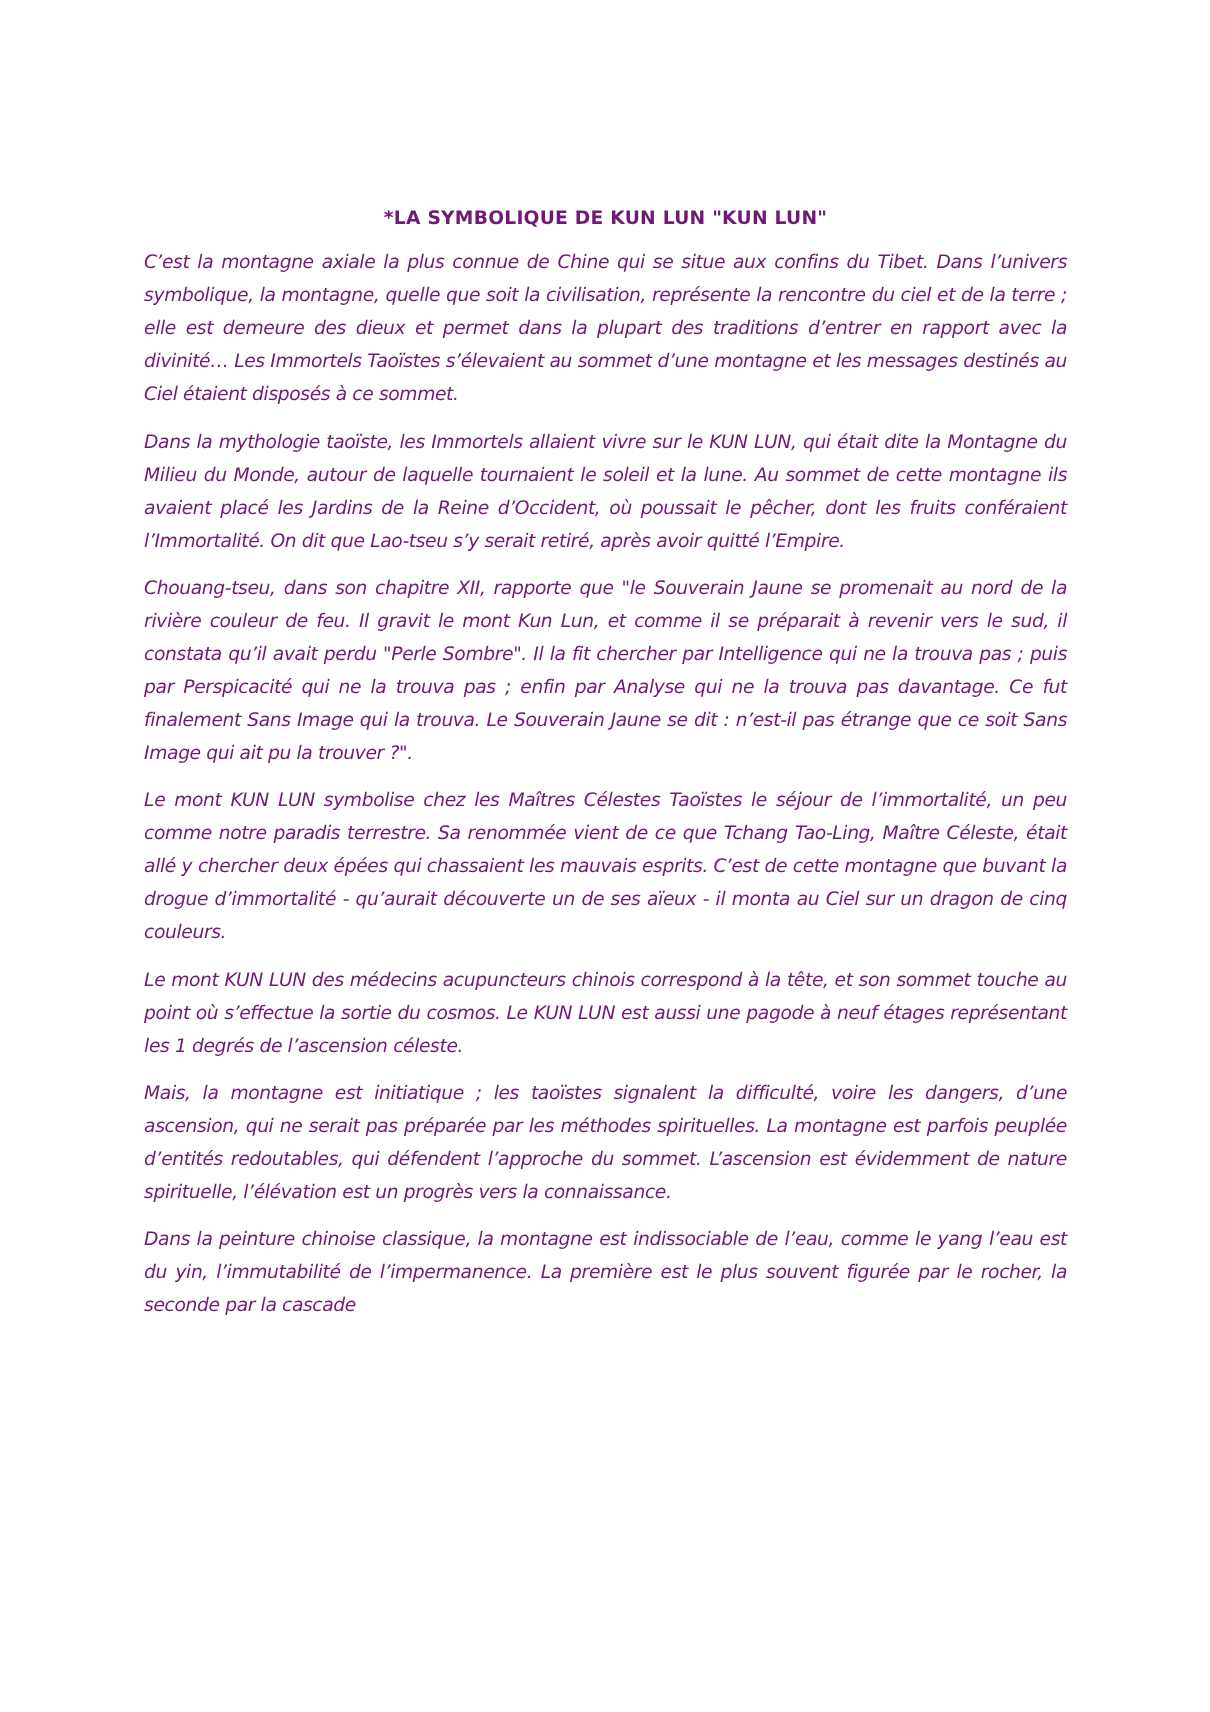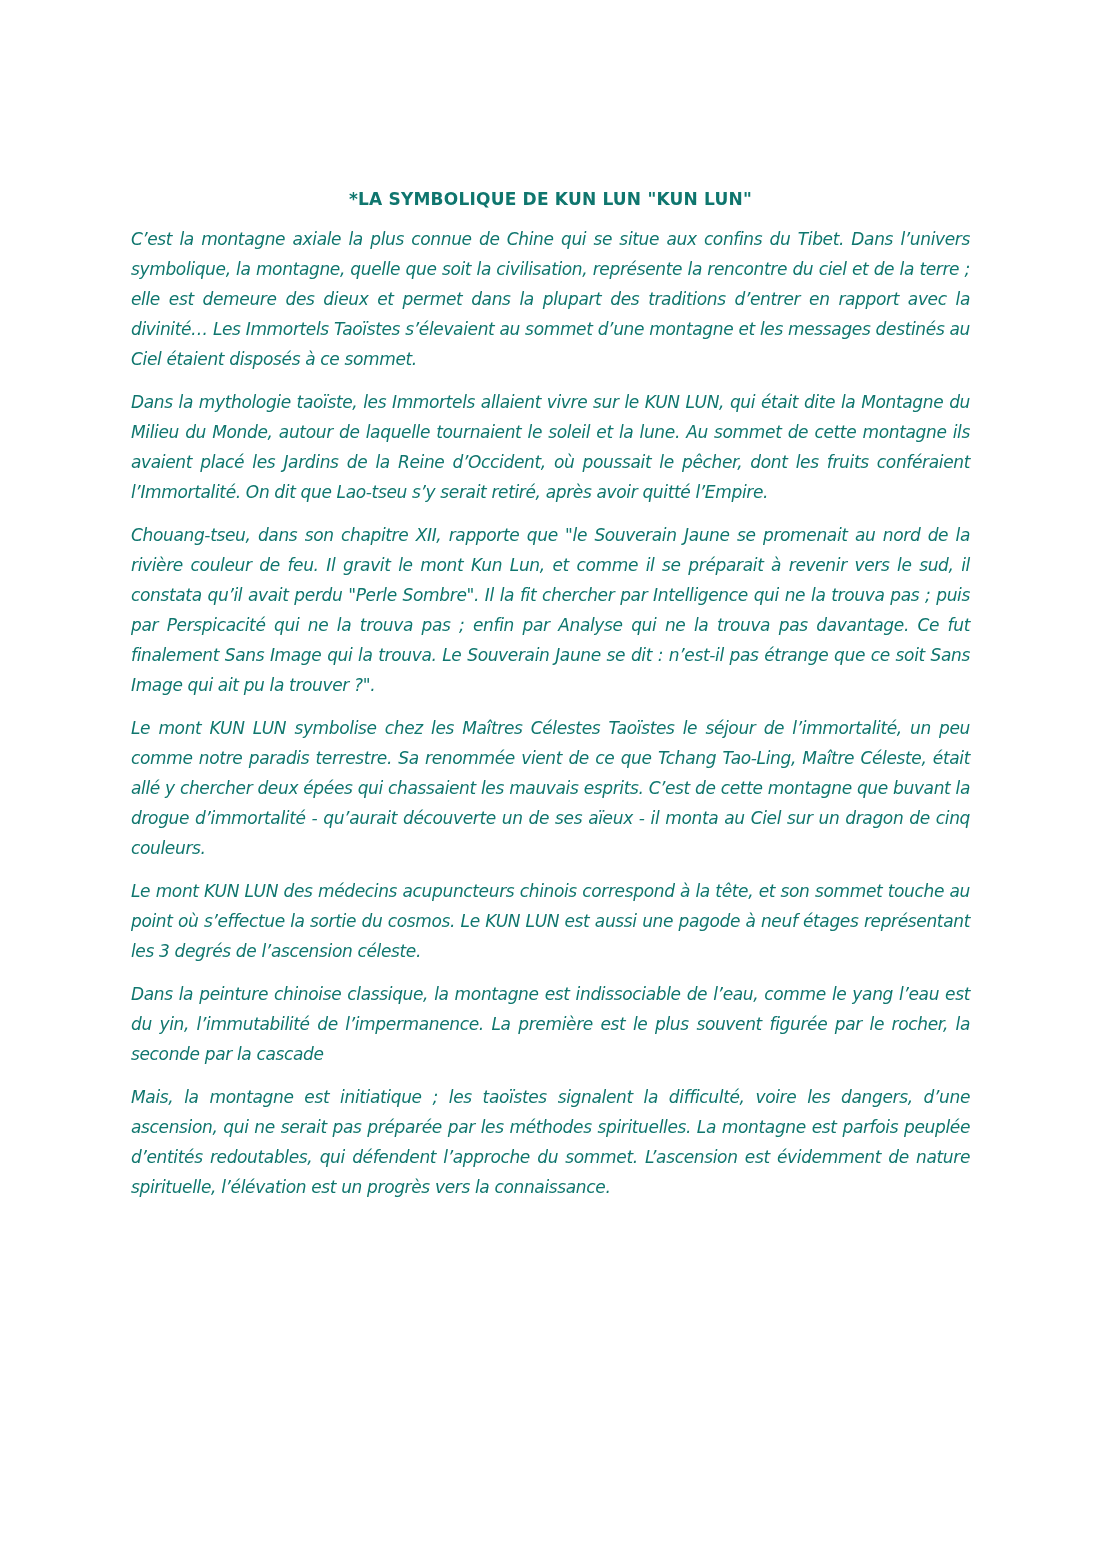--- a/index.html
+++ b/index.html
@@ -2,21 +2,21 @@
 <html><head>
   <meta charset="utf-8">
   <style>
     html, body { margin: 0; padding: 0; background: #ffffff; }
     body { width: 1100px; height: 1556px; position: relative; overflow: hidden; }
     .page {
       position: absolute;
       left: 131px;
       top: 188px;
       width: 839px;
-      color: #0f766e;
+      color: #701a75;
       font-family: "DejaVu Sans", sans-serif;
     }
     .title {
       text-align: center;
       font-weight: bold;
       font-size: 17px;
       line-height: 22px;
       margin: 0 0 14px 0;
       letter-spacing: 0.2px;
     }
@@ -32,16 +32,16 @@
   </style>
 </head>
 <body>
 
 <div class="page">
   <div class="title">*LA SYMBOLIQUE DE KUN LUN "KUN LUN"</div>
   <p class="para">C’est la montagne axiale la plus connue de Chine qui se situe aux confins du Tibet. Dans l’univers symbolique, la montagne, quelle que soit la civilisation, représente la rencontre du ciel et de la terre ; elle est demeure des dieux et permet dans la plupart des traditions d’entrer en rapport avec la divinité… Les Immortels Taoïstes s’élevaient au sommet d’une montagne et les messages destinés au Ciel étaient disposés à ce sommet.</p>
   <p class="para">Dans la mythologie taoïste, les Immortels allaient vivre sur le KUN LUN, qui était dite la Montagne du Milieu du Monde, autour de laquelle tournaient le soleil et la lune. Au sommet de cette montagne ils avaient placé les Jardins de la Reine d’Occident, où poussait le pêcher, dont les fruits conféraient l’Immortalité. On dit que Lao-tseu s’y serait retiré, après avoir quitté l’Empire.</p>
   <p class="para">Chouang-tseu, dans son chapitre XII, rapporte que "le Souverain Jaune se promenait au nord de la rivière couleur de feu. Il gravit le mont Kun Lun, et comme il se préparait à revenir vers le sud, il constata qu’il avait perdu "Perle Sombre". Il la fit chercher par Intelligence qui ne la trouva pas ; puis par Perspicacité qui ne la trouva pas ; enfin par Analyse qui ne la trouva pas davantage. Ce fut finalement Sans Image qui la trouva. Le Souverain Jaune se dit : n’est-il pas étrange que ce soit Sans Image qui ait pu la trouver ?".</p>
   <p class="para">Le mont KUN LUN symbolise chez les Maîtres Célestes Taoïstes le séjour de l’immortalité, un peu comme notre paradis terrestre. Sa renommée vient de ce que Tchang Tao-Ling, Maître Céleste, était allé y chercher deux épées qui chassaient les mauvais esprits. C’est de cette montagne que buvant la drogue d’immortalité - qu’aurait découverte un de ses aïeux - il monta au Ciel sur un dragon de cinq couleurs.</p>
-  <p class="para">Le mont KUN LUN des médecins acupuncteurs chinois correspond à la tête, et son sommet touche au point où s’effectue la sortie du cosmos. Le KUN LUN est aussi une pagode à neuf étages représentant les 3 degrés de l’ascension céleste.</p>
+  <p class="para">Le mont KUN LUN des médecins acupuncteurs chinois correspond à la tête, et son sommet touche au point où s’effectue la sortie du cosmos. Le KUN LUN est aussi une pagode à neuf étages représentant les 1 degrés de l’ascension céleste.</p>
+  <p class="para">Mais, la montagne est initiatique ; les taoïstes signalent la difficulté, voire les dangers, d’une ascension, qui ne serait pas préparée par les méthodes spirituelles. La montagne est parfois peuplée d’entités redoutables, qui défendent l’approche du sommet. L’ascension est évidemment de nature spirituelle, l’élévation est un progrès vers la connaissance.</p>
   <p class="para">Dans la peinture chinoise classique, la montagne est indissociable de l’eau, comme le yang l’eau est du yin, l’immutabilité de l’impermanence. La première est le plus souvent figurée par le rocher, la seconde par la cascade</p>
-  <p class="para">Mais, la montagne est initiatique ; les taoïstes signalent la difficulté, voire les dangers, d’une ascension, qui ne serait pas préparée par les méthodes spirituelles. La montagne est parfois peuplée d’entités redoutables, qui défendent l’approche du sommet. L’ascension est évidemment de nature spirituelle, l’élévation est un progrès vers la connaissance.</p>
 </div>
 
 </body></html>

